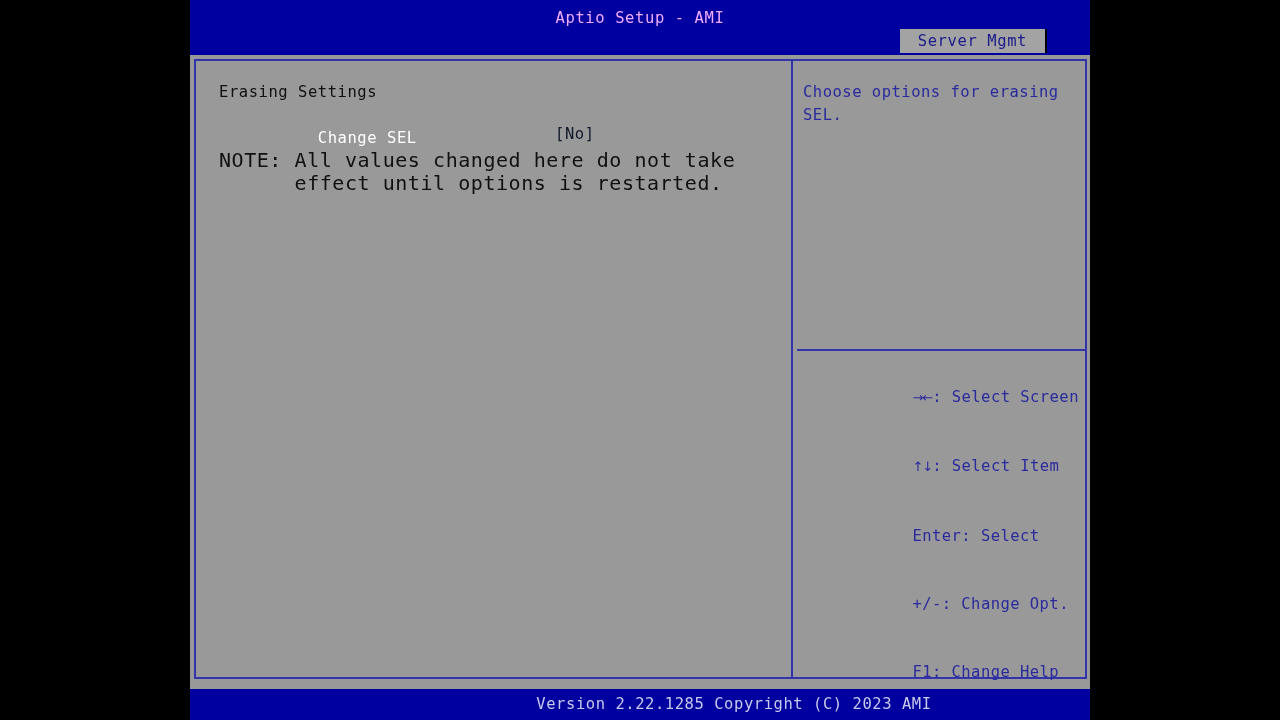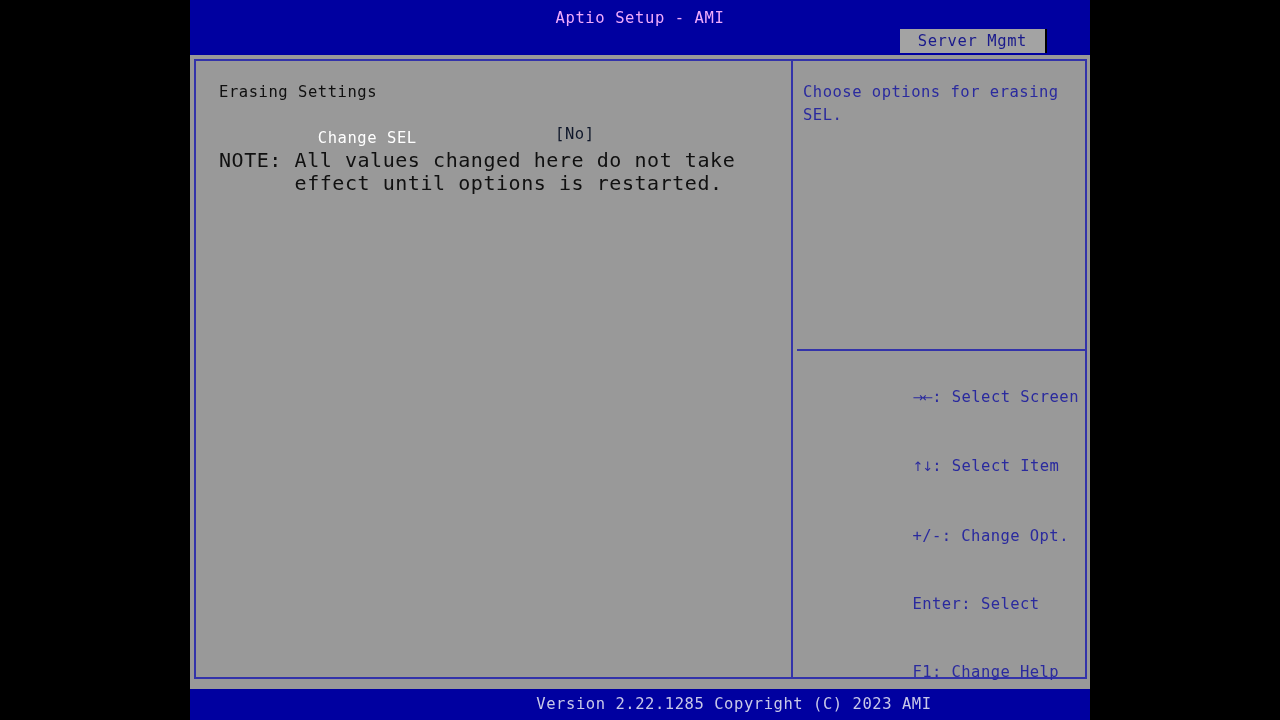--- a/index.html
+++ b/index.html
@@ -226,24 +226,24 @@
         <div class="divider-h"></div>
 
         <div class="legend">
           <div class="legend-row">
             <span class="glyph">→←</span><span>: Select Screen</span>
           </div>
           <div class="legend-row">
             <span class="glyph">↑↓</span><span>: Select Item</span>
           </div>
           <div class="legend-row">
+            <span>Enter</span><span>: Select</span>
+          </div>
+          <div class="legend-row">
             <span>+/-</span><span>: Change Opt.</span>
-          </div>
-          <div class="legend-row">
-            <span>Enter</span><span>: Select</span>
           </div>
           <div class="legend-row">
             <span>F1</span><span>: Change Help</span>
           </div>
           <div class="legend-row">
             
           </div>
 
         </div>
 

